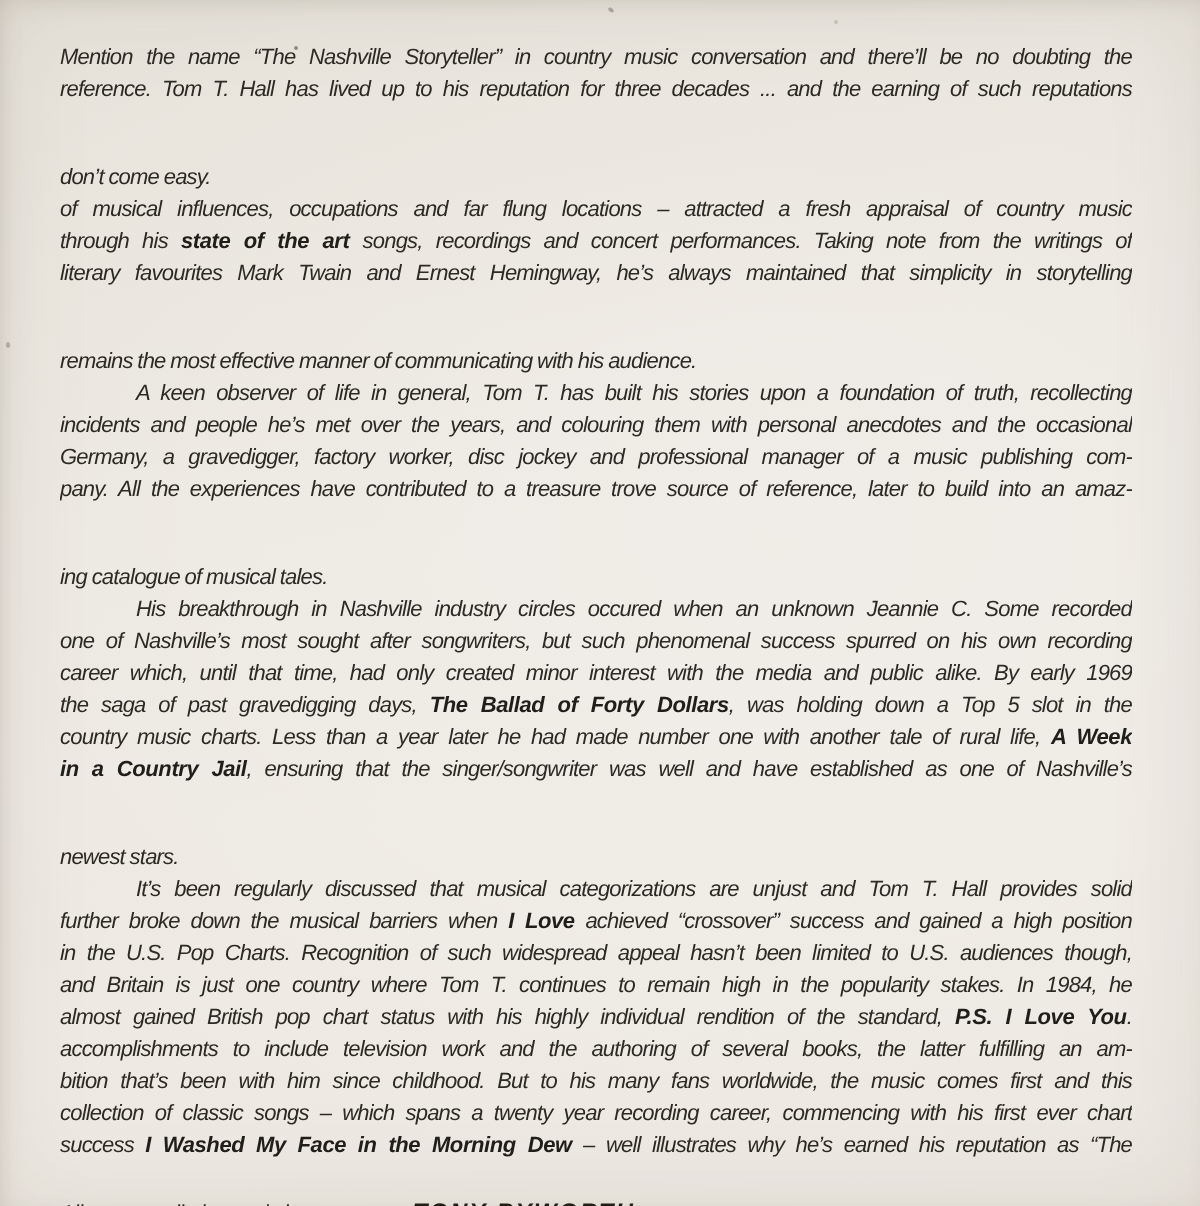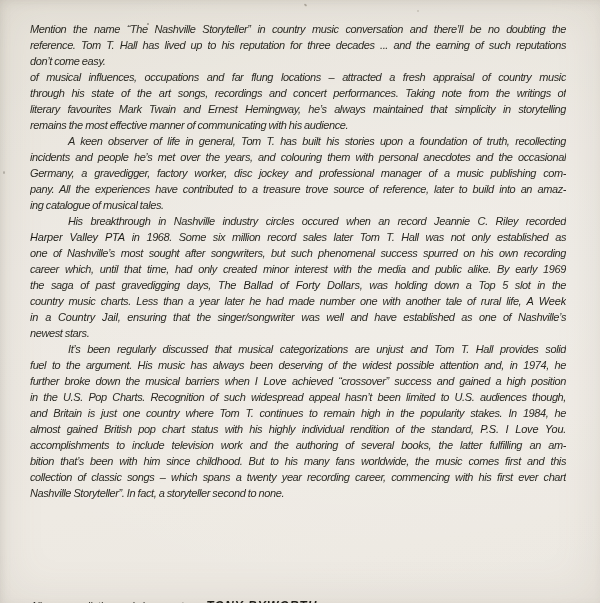--- a/index.html
+++ b/index.html
@@ -35,26 +35,27 @@
     font-size: 11px;
     letter-spacing: -0.4px;
     word-spacing: -0.3px;
     text-align: justify;
     text-align-last: justify;
     overflow: hidden;
     white-space: normal;
   }
   .line.last {
     text-align-last: left;
+    margin-top: 28px;
   }
   .line.indent {
     padding-left: 38px;
   }
   .line b {
-    font-weight: 400;
+    font-weight: 700;
     letter-spacing: -0.2px;
     color: var(--ink-bold, #1f1e18);
   }
   .credit {
     position: absolute;
     left: 30px;
     top: 598px;
     height: 16px;
     line-height: 16px;
     font-size: 10.8px;
@@ -95,36 +96,35 @@
       <div class="line last"><span>don’t come easy.</span></div>
       <div class="line"><span>of musical influences, occupations and far flung locations – attracted a fresh appraisal of country music</span></div>
       <div class="line"><span>through his </span><b>state of the art</b><span> songs, recordings and concert performances. Taking note from the writings of</span></div>
       <div class="line"><span>literary favourites Mark Twain and Ernest Hemingway, he’s always maintained that simplicity in storytelling</span></div>
       <div class="line last"><span>remains the most effective manner of communicating with his audience.</span></div>
       <div class="line indent"><span>A keen observer of life in general, Tom T. has built his stories upon a foundation of truth, recollecting</span></div>
       <div class="line"><span>incidents and people he’s met over the years, and colouring them with personal anecdotes and the occasional</span></div>
       <div class="line"><span>Germany, a gravedigger, factory worker, disc jockey and professional manager of a music publishing com-</span></div>
       <div class="line"><span>pany. All the experiences have contributed to a treasure trove source of reference, later to build into an amaz-</span></div>
       <div class="line last"><span>ing catalogue of musical tales.</span></div>
-      <div class="line indent"><span>His breakthrough in Nashville industry circles occured when an record Jeannie C. Riley recorded</span></div>
-      <div class="line"><b>Harper Valley PTA</b><span> in 1968. Some six million record sales later Tom T. Hall was not only established as</span></div>
+      <div class="line indent"><span>His breakthrough in Nashville industry circles occured when an unknown Jeannie C. Some recorded</span></div>
       <div class="line"><span>one of Nashville’s most sought after songwriters, but such phenomenal success spurred on his own recording</span></div>
       <div class="line"><span>career which, until that time, had only created minor interest with the media and public alike. By early 1969</span></div>
       <div class="line"><span>the saga of past gravedigging days, </span><b>The Ballad of Forty Dollars</b><span>, was holding down a Top 5 slot in the</span></div>
       <div class="line"><span>country music charts. Less than a year later he had made number one with another tale of rural life, </span><b>A Week</b></div>
       <div class="line"><b>in a Country Jail</b><span>, ensuring that the singer/songwriter was well and have established as one of Nashville’s</span></div>
       <div class="line last"><span>newest stars.</span></div>
       <div class="line indent"><span>It’s been regularly discussed that musical categorizations are unjust and Tom T. Hall provides solid</span></div>
-      <div class="line"><span>fuel to the argument. His music has always been deserving of the widest possible attention and, in 1974, he</span></div>
       <div class="line"><span>further broke down the musical barriers when </span><b>I Love</b><span> achieved “crossover” success and gained a high position</span></div>
       <div class="line"><span>in the U.S. Pop Charts. Recognition of such widespread appeal hasn’t been limited to U.S. audiences though,</span></div>
       <div class="line"><span>and Britain is just one country where Tom T. continues to remain high in the popularity stakes. In 1984, he</span></div>
       <div class="line"><span>almost gained British pop chart status with his highly individual rendition of the standard, </span><b>P.S. I Love You</b><span>.</span></div>
       <div class="line"><span>accomplishments to include television work and the authoring of several books, the latter fulfilling an am-</span></div>
       <div class="line"><span>bition that’s been with him since childhood. But to his many fans worldwide, the music comes first and this</span></div>
       <div class="line"><span>collection of classic songs – which spans a twenty year recording career, commencing with his first ever chart</span></div>
+      <div class="line"><span>success </span><b>I Washed My Face in the Morning Dew</b><span> – well illustrates why he’s earned his reputation as “The</span></div>
       <div class="line last"><span>Nashville Storyteller”. In fact, a storyteller second to none.</span></div>
     </div>
 
   <div class="credit">
     <span>Album compilation and sleeve notes</span><span class="credit-name">TONY BYWORTH</span>
   </div>
 </div>
 
 </body></html>

